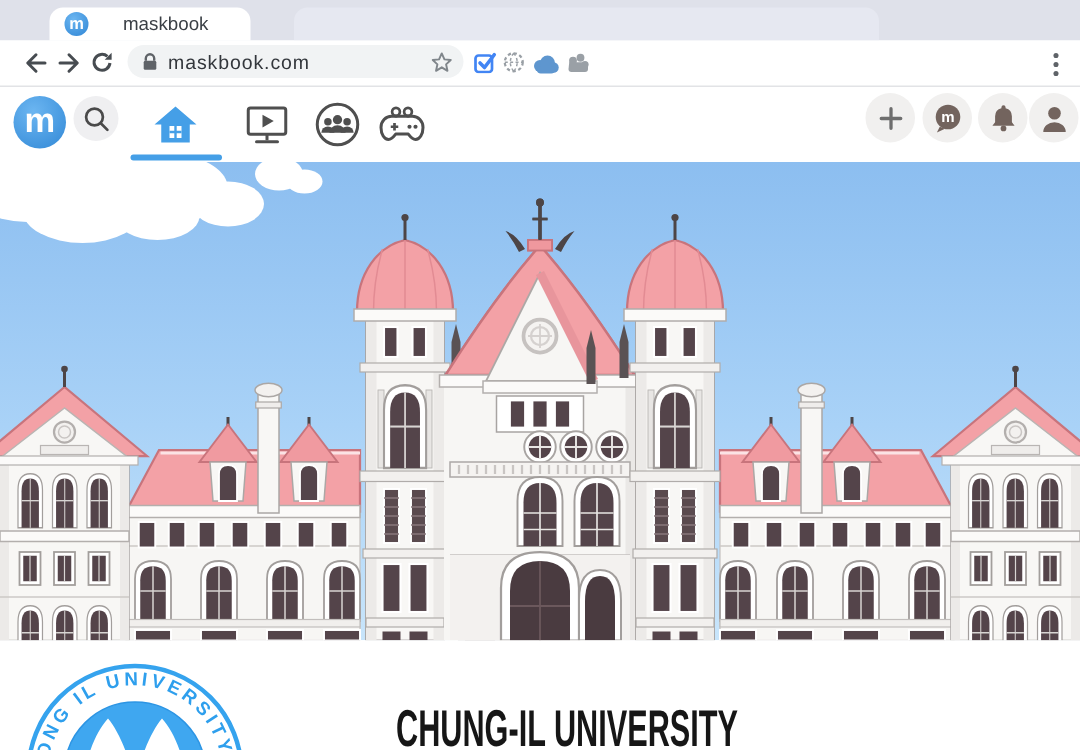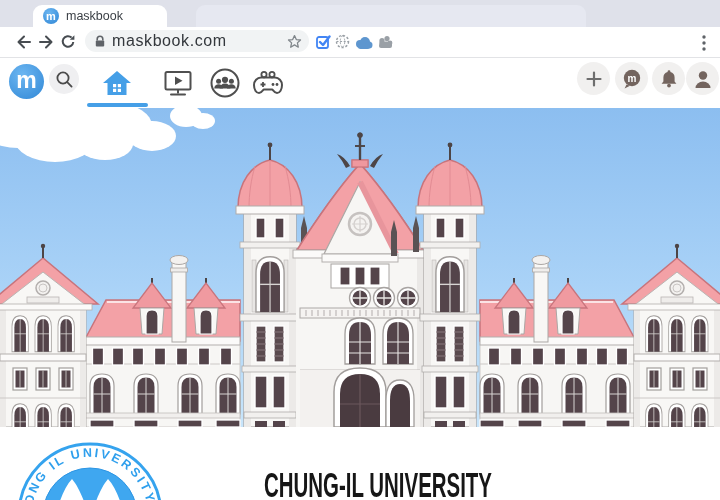--- a/index.html
+++ b/index.html
@@ -9,29 +9,29 @@
   .tabstrip{position:absolute;left:0;top:0;width:720px;height:27px;background:#DFE1EA;}
   .tab-ghost{position:absolute;left:196px;top:5px;width:390px;height:22px;background:#E6E8F1;
              border-radius:9px 9px 0 0;}
   .tab{position:absolute;left:33px;top:5px;width:134px;height:22px;background:#fff;
        border-radius:9px 9px 0 0;display:flex;align-items:center;gap:7px;
        padding:0 8px 0 10px;box-sizing:border-box;}
   .favicon{width:16px;height:16px;border-radius:50%;flex:0 0 16px;
            background:radial-gradient(circle at 38% 30%,#6CB6F1,#3C90DB 78%);
            color:#fff;font-size:11px;font-weight:bold;display:flex;align-items:center;
            justify-content:center;line-height:1;}
-  .tab-title{font-size:12.5px;color:#3A3F45;}
+  .tab-title{font-size:12.5px;color:#3A3F45;margin-left:16px;}
   
   .toolbar{position:absolute;left:0;top:27px;width:720px;height:31px;background:#fff;
            border-bottom:1px solid #E2E3E6;box-sizing:border-box;}
   .tbtn{position:absolute;width:20px;height:20px;top:5px;display:flex;align-items:center;justify-content:center;}
   .urlbar{position:absolute;left:85px;top:3px;width:224px;height:22px;background:#F1F3F4;
           border-radius:11px;display:flex;align-items:center;gap:6px;
           padding:0 7px 0 9px;box-sizing:border-box;}
-  .url-text{font-size:16px;color:#33373C;letter-spacing:0.6px;flex:1;}
+  .url-text{font-size:13px;color:#33373C;letter-spacing:0.6px;flex:1;}
   .ext{position:absolute;top:7px;display:flex;}
   
   .navbar{position:absolute;left:0;top:58px;width:720px;height:50px;background:#fff;}
   .logo{position:absolute;left:9px;top:6px;width:35px;height:35px;border-radius:50%;
         background:radial-gradient(circle at 38% 30%,#6CB6F1,#3E92DC 78%);
         color:#fff;font-weight:bold;font-size:23px;display:flex;align-items:center;
         justify-content:center;}
   .logo span{margin-top:-3px;}
   .searchbtn{position:absolute;left:49px;top:6px;width:30px;height:30px;border-radius:50%;
              background:#EFEFF1;display:flex;align-items:center;justify-content:center;}

